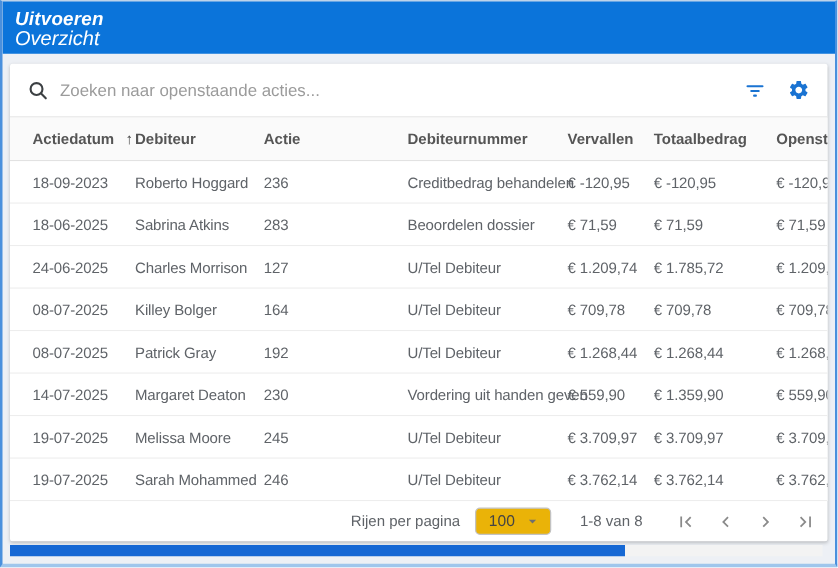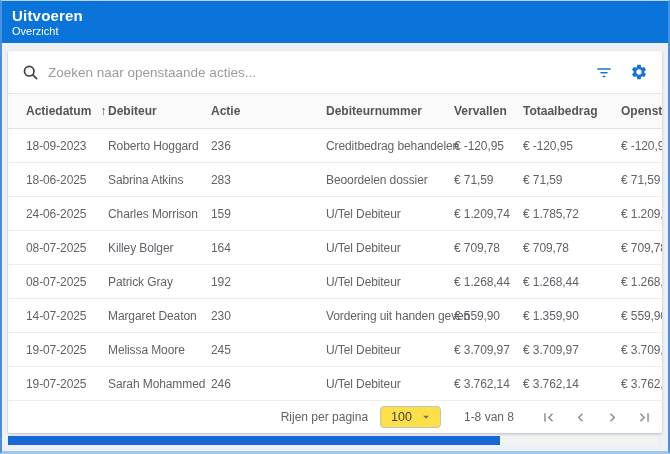--- a/index.html
+++ b/index.html
@@ -16,23 +16,24 @@
     overflow: hidden;
     position: relative;
   }
 
   
   .appbar {
     height: 42px;
     background: #0b74da;
     color: #fff;
     padding: 5px 0 0 10px;
+    font-style: italic;
   }
   .appbar .title { font-size: 15px; font-weight: bold; line-height: 19px; letter-spacing: .2px; }
-  .appbar .subtitle { font-size: 11px; line-height: 13px; }
+  .appbar .subtitle { font-size: 16px; line-height: 13px; }
 
   
   .card {
     margin: 8px 0 0 6px;
     width: 654px;
     background: #fff;
     border-radius: 2px;
     box-shadow: 0 1px 3px rgba(0,0,0,.22);
   }
 
@@ -89,21 +90,21 @@
     font-size: 12px; color: #5f6368;
   }
   .rpp-label { margin-right: 12px; }
   .pagesize {
     display: flex; align-items: center; gap: 7px;
     border: 1px solid #c2c2c2; border-radius: 4px;
     padding: 3px 7px 3px 10px;
     margin-right: 23px;
     font-size: 12.5px; color: #444;
     cursor: pointer;
-    background: #fde047;
+    background: #eab308;
   }
   .range-label { margin-right: 25px; }
   .pagenav { display: flex; align-items: center; gap: 13px; }
   .pagenav .iconbtn { padding: 0 1px; }
 
   
   .hscroll {
     margin: 3px 0 0 6px;
     width: 650px; height: 9px;
     background: #f3f3f3;
@@ -179,21 +180,21 @@
               <div class="cell c2">Sabrina Atkins</div>
               <div class="cell c3">283</div>
               <div class="cell c4">Beoordelen dossier</div>
               <div class="cell c5">€ 71,59</div>
               <div class="cell c6">€ 71,59</div>
               <div class="cell c7">€ 71,59</div>
             </div>
             <div class="tdr">
               <div class="cell c1">24-06-2025</div>
               <div class="cell c2">Charles Morrison</div>
-              <div class="cell c3">159</div>
+              <div class="cell c3">127</div>
               <div class="cell c4">U/Tel Debiteur</div>
               <div class="cell c5">€ 1.209,74</div>
               <div class="cell c6">€ 1.785,72</div>
               <div class="cell c7">€ 1.209,74</div>
             </div>
             <div class="tdr">
               <div class="cell c1">08-07-2025</div>
               <div class="cell c2">Killey Bolger</div>
               <div class="cell c3">164</div>
               <div class="cell c4">U/Tel Debiteur</div>

